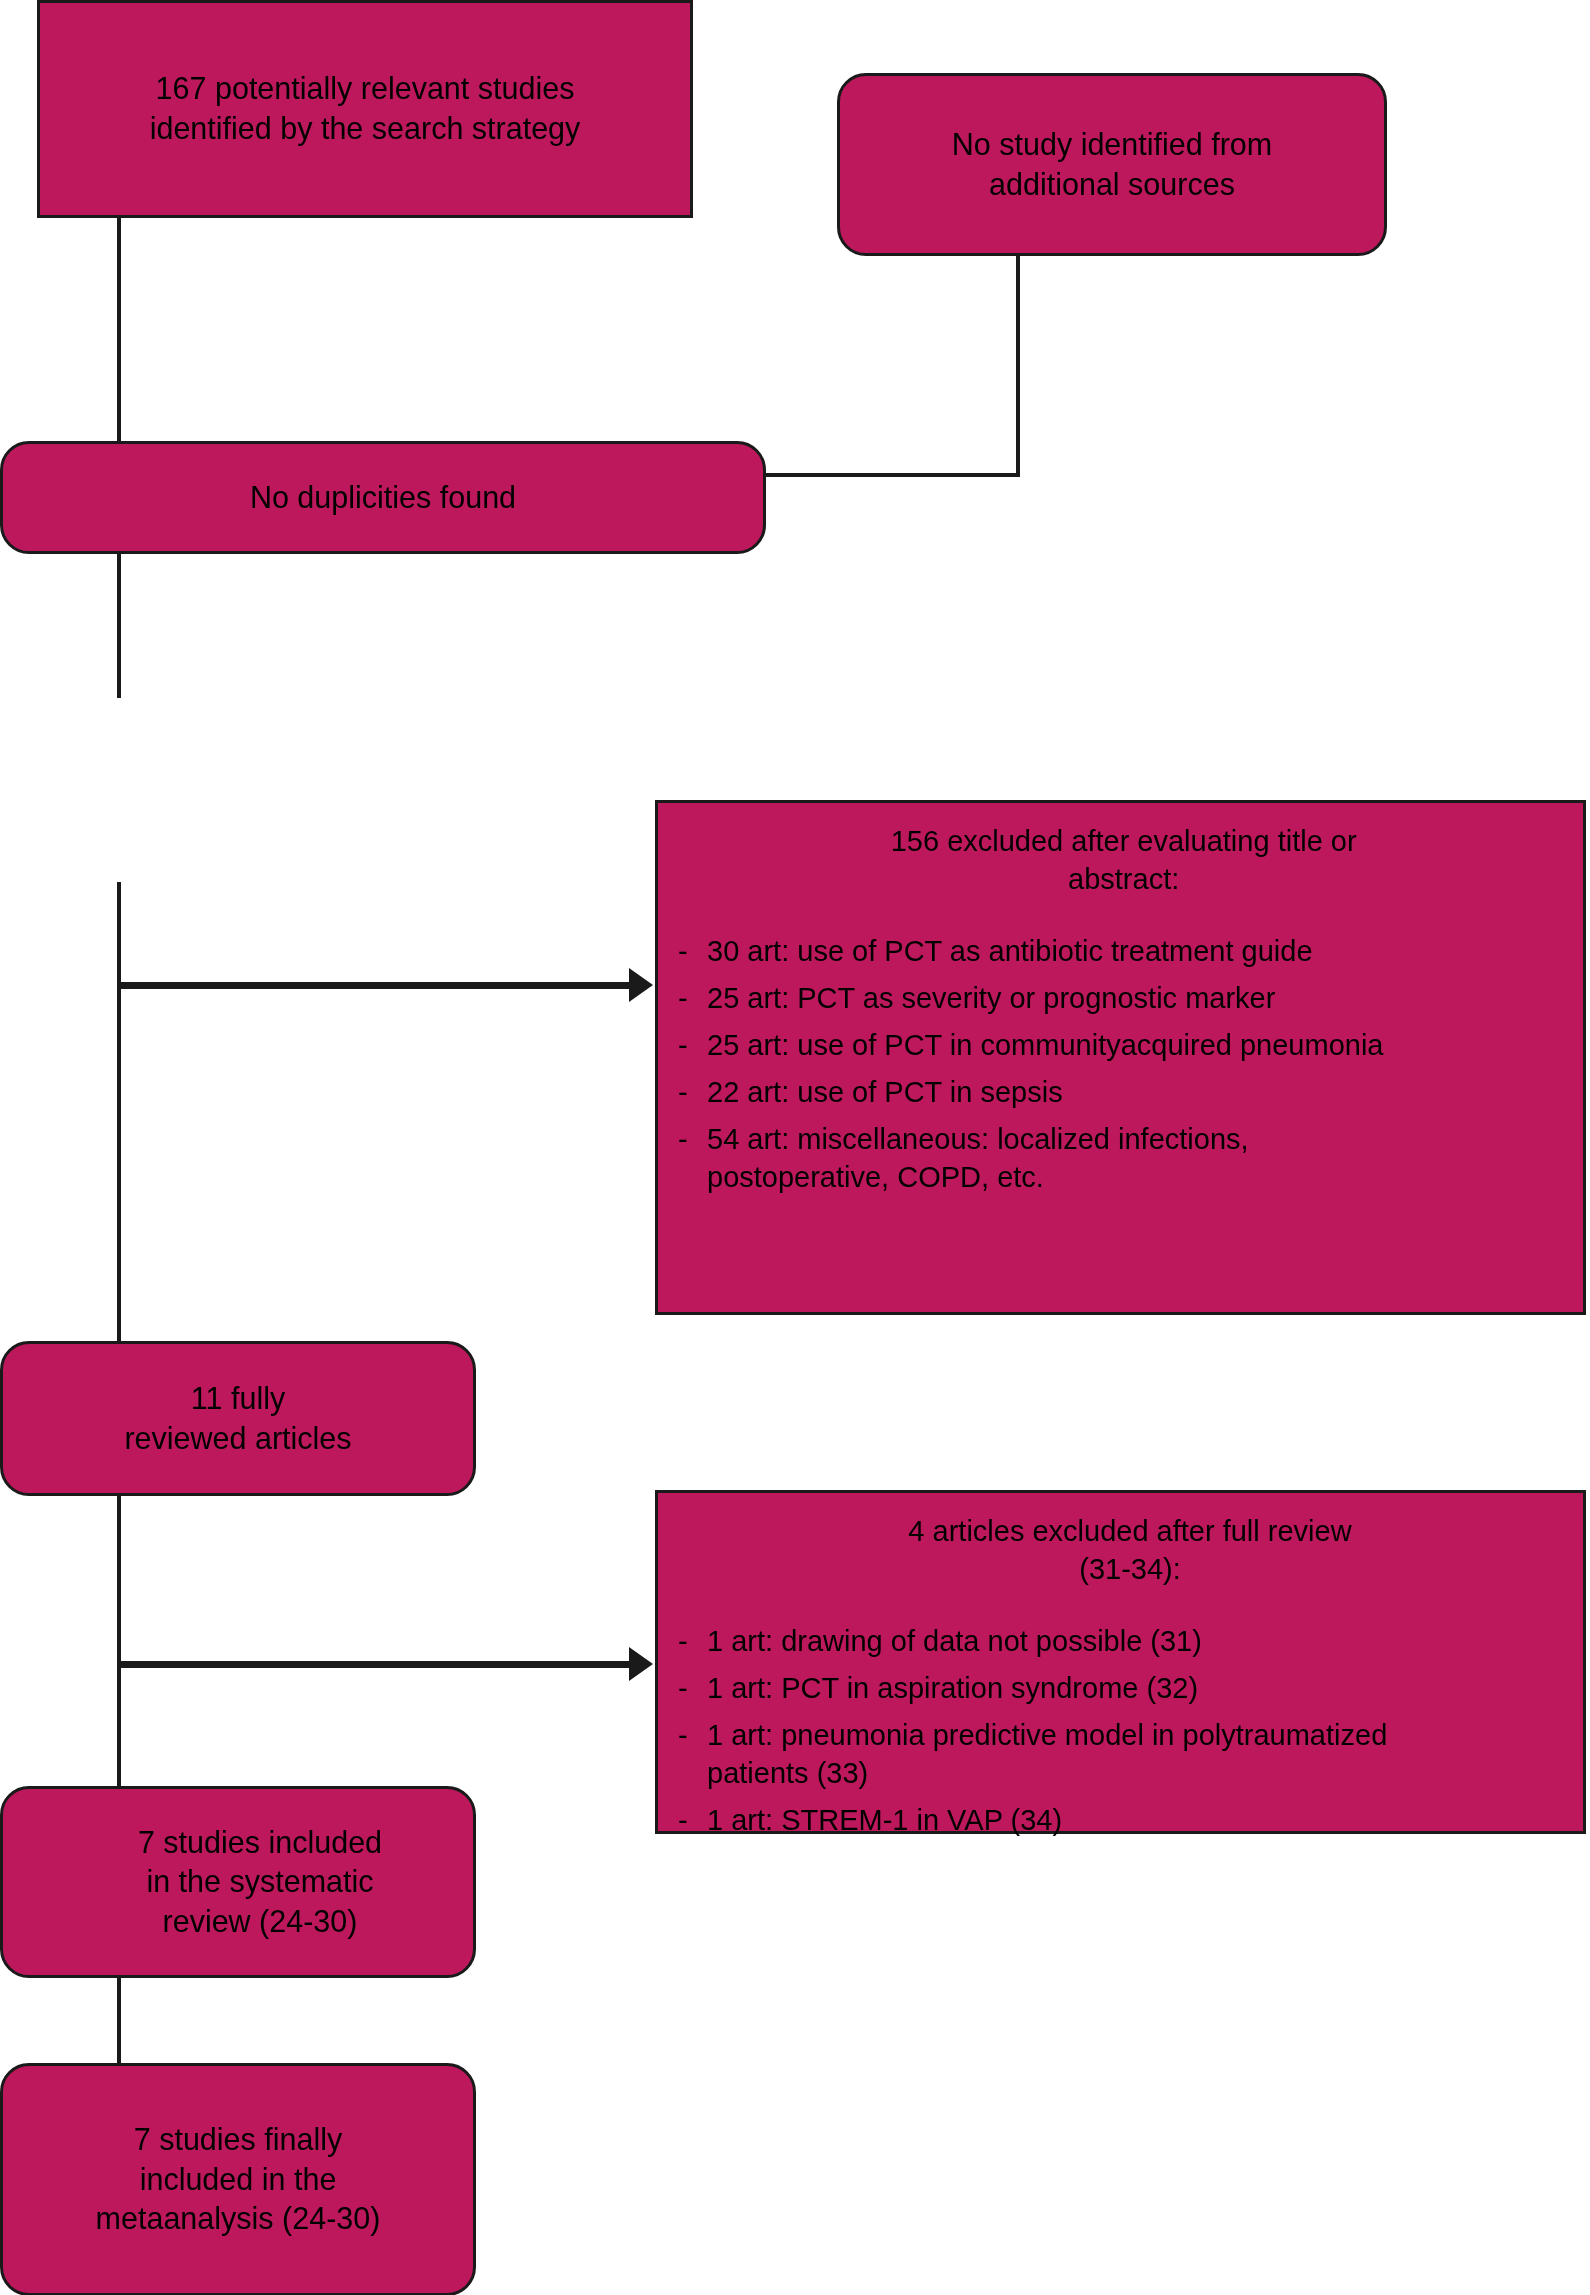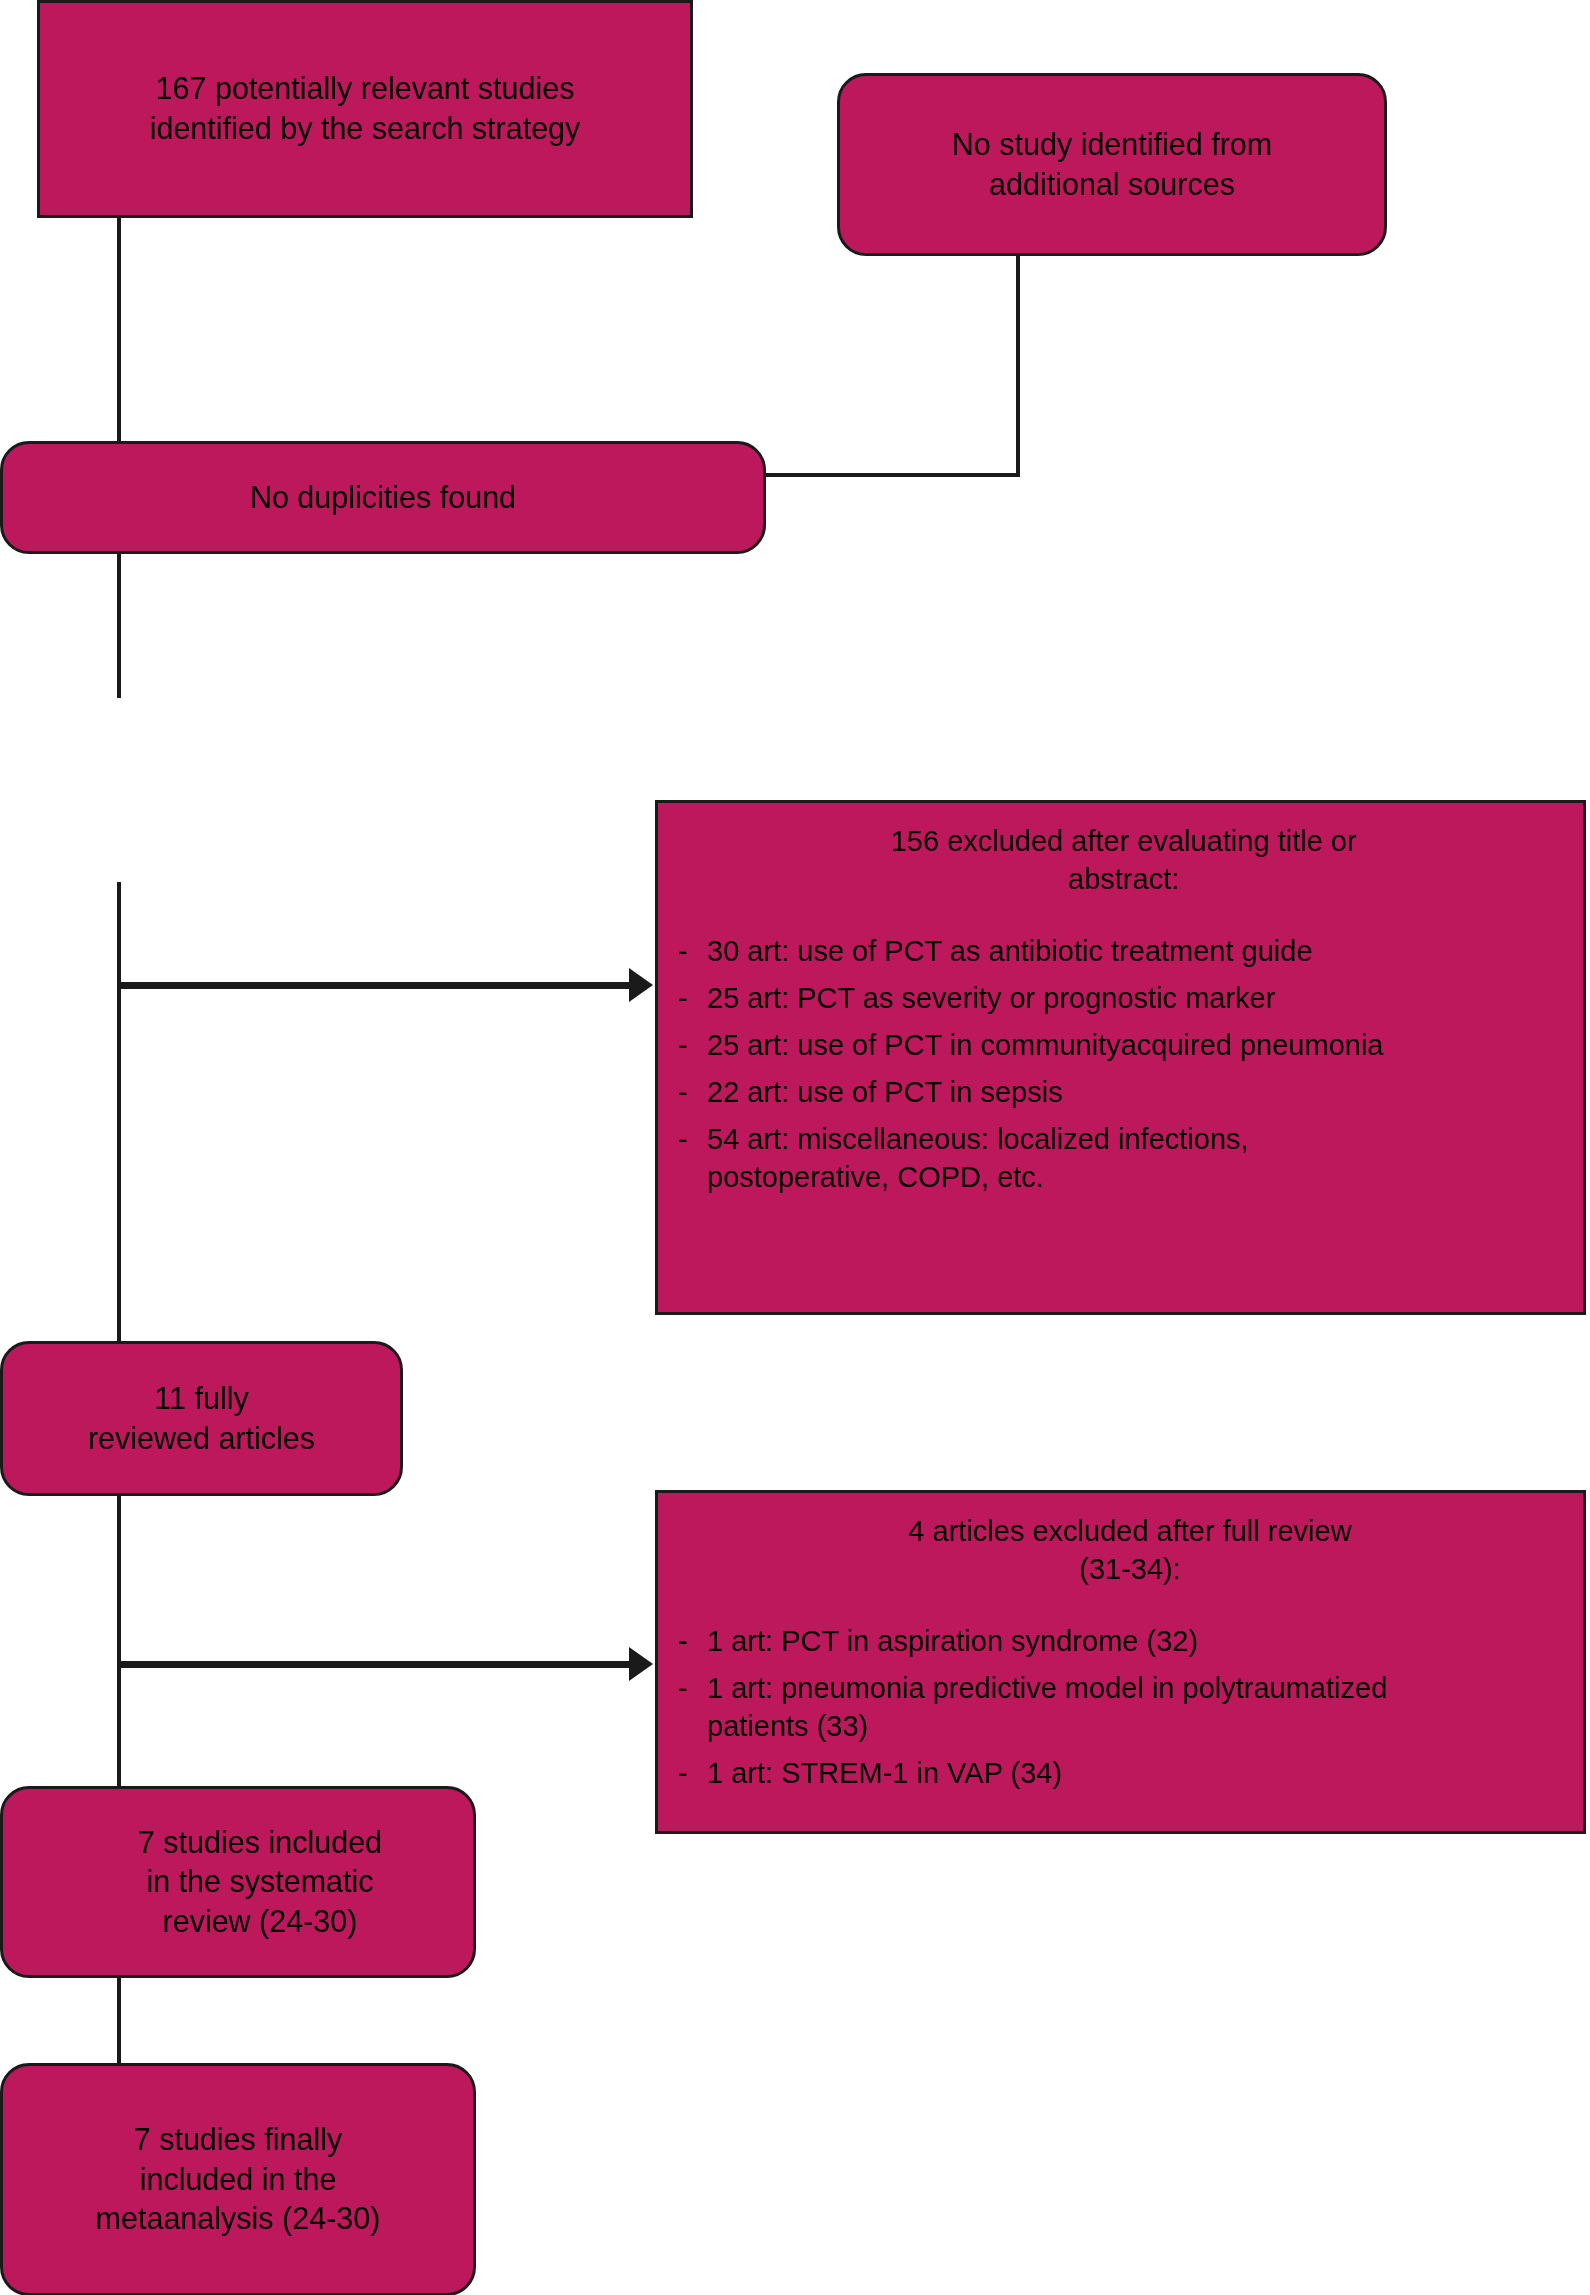--- a/index.html
+++ b/index.html
@@ -156,32 +156,33 @@
         </li>
         <li style="margin-top:9.2px;">
           <span class="dash">-</span>
           <span>54 art: miscellaneous: localized infections,</span>
           <span class="sub">postoperative, COPD, etc.</span>
         </li>
       </ul>
     </div>
   </div>
 
-  <div class="node fs-box" style="left:0px; top:1341px; width:403px; height:155px;">
+  <div class="node fs-box" style="left:0px; top:1341px; width:476px; height:155px;">
     <span class="txt">11 fully
 reviewed articles</span>
   </div>
 
   <div class="node node-list fs-list" style="left:655px; top:1490px; width:931px; height:344px; padding:20px 1px 0 20px; align-items:flex-start; justify-content:flex-start;">
     <div style="width:100%;">
       <span class="hdr">4 articles excluded after full review
 (31-34):</span>
       <ul style="margin-top:35px;">
         <li>
           <span class="dash">-</span>
+          <span>1 art: drawing of data not possible (31)</span>
         </li>
         <li style="margin-top:9.2px;">
           <span class="dash">-</span>
           <span>1 art: PCT in aspiration syndrome (32)</span>
         </li>
         <li style="margin-top:9.2px;">
           <span class="dash">-</span>
           <span>1 art: pneumonia predictive model in polytraumatized</span>
           <span class="sub">patients (33)</span>
         </li>

